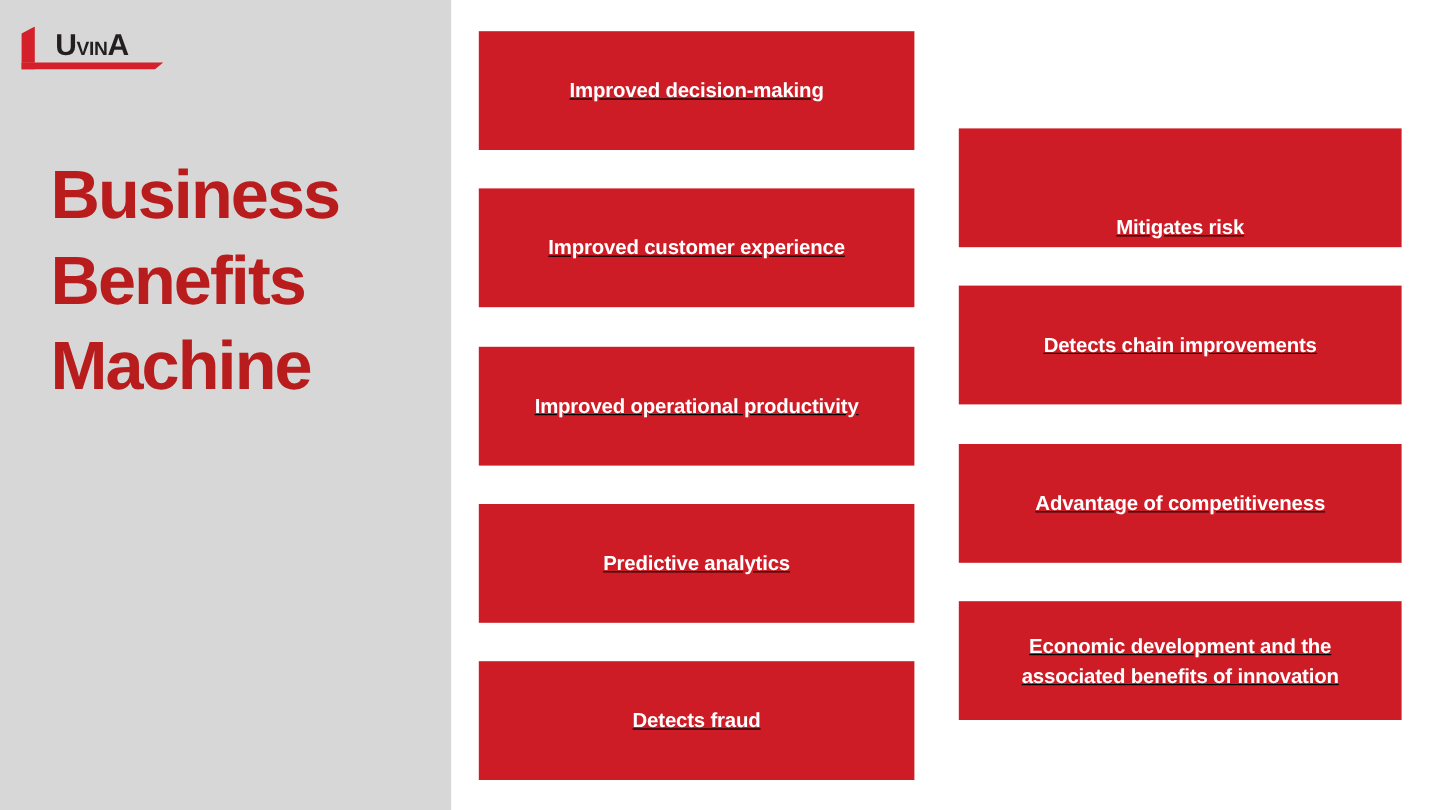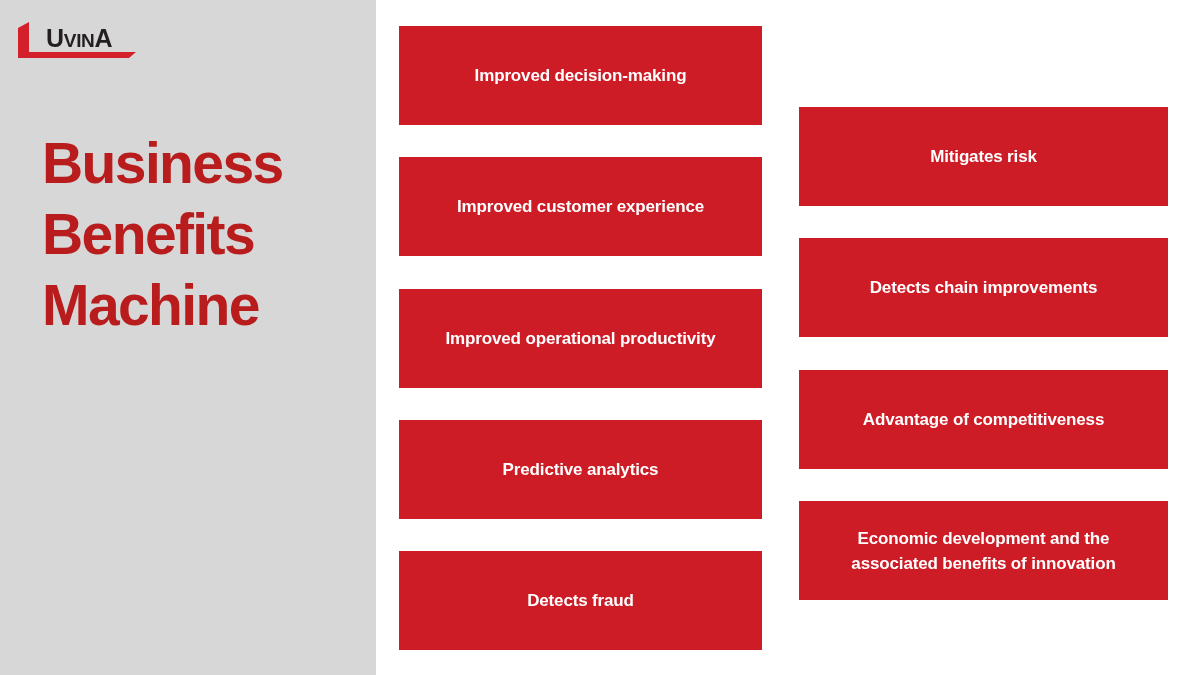--- a/index.html
+++ b/index.html
@@ -53,21 +53,21 @@
     font-weight: bold;
     font-size: 25px;
     letter-spacing: -0.3px;
     color: #231f20;
     line-height: 26px;
   }
   .logo-word .cap {
     font-size: 25px;
   }
   .logo-word .sm {
-    font-size: 19px;
+    font-size: 16px;
   }
 
   
   .title {
     position: absolute;
     left: 42px;
     top: 128px;
     width: 310px;
     font-family: "Liberation Sans", sans-serif;
     font-weight: bold;
@@ -84,41 +84,42 @@
   
   .box {
     position: absolute;
     background: #ce1c26;
     display: flex;
     align-items: center;
     justify-content: center;
     text-align: center;
     box-sizing: border-box;
     padding: 4px 14px;
+    text-decoration: underline;
   }
   .box-label {
     font-family: "Liberation Sans", sans-serif;
     font-weight: bold;
     font-size: 17px;
     line-height: 25px;
     color: #ffffff;
     letter-spacing: -0.15px;
   }
 
   
   .col-left .box { left: 399px; width: 363px; height: 99px; }
   .col-left .b0 { top: 26px; }
   .col-left .b1 { top: 157px; }
   .col-left .b2 { top: 289px; }
   .col-left .b3 { top: 420px; }
   .col-left .b4 { top: 551px; }
 
   
   .col-right .box { left: 799px; width: 369px; height: 99px; }
-  .col-right .b0 { top: 107px; }
+  .col-right .b0 { top: 107px; align-items: flex-end; }
   .col-right .b1 { top: 238px; }
   .col-right .b2 { top: 370px; text-align: center; }
   .col-right .b3 { top: 501px; }
 </style>
 </head>
 <body>
 
 <div class="canvas">
 
   <div class="left-panel"></div>

